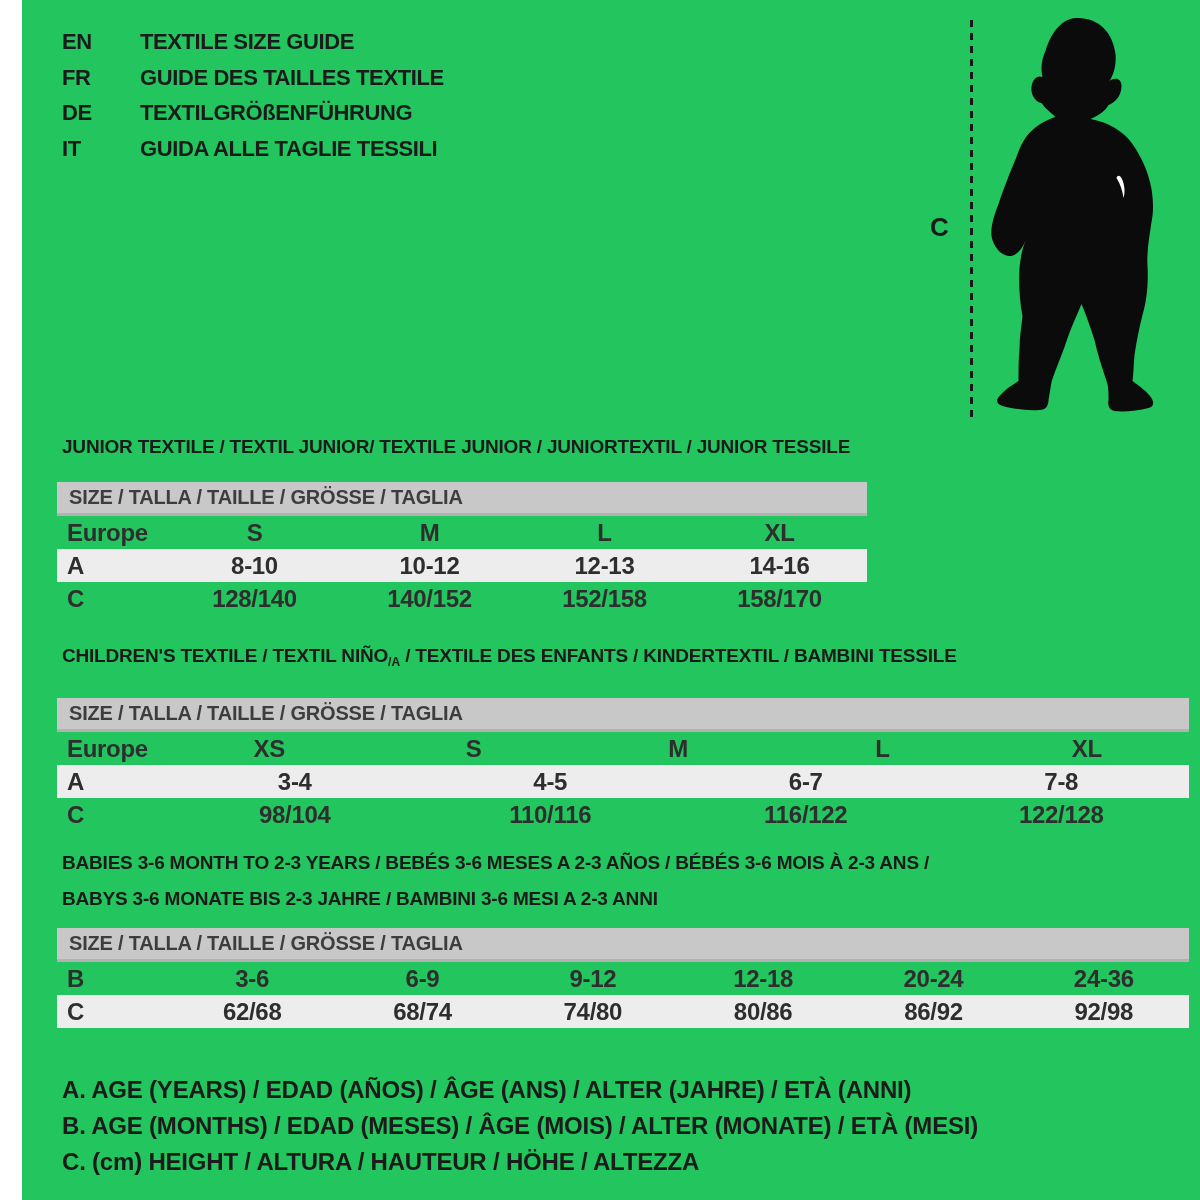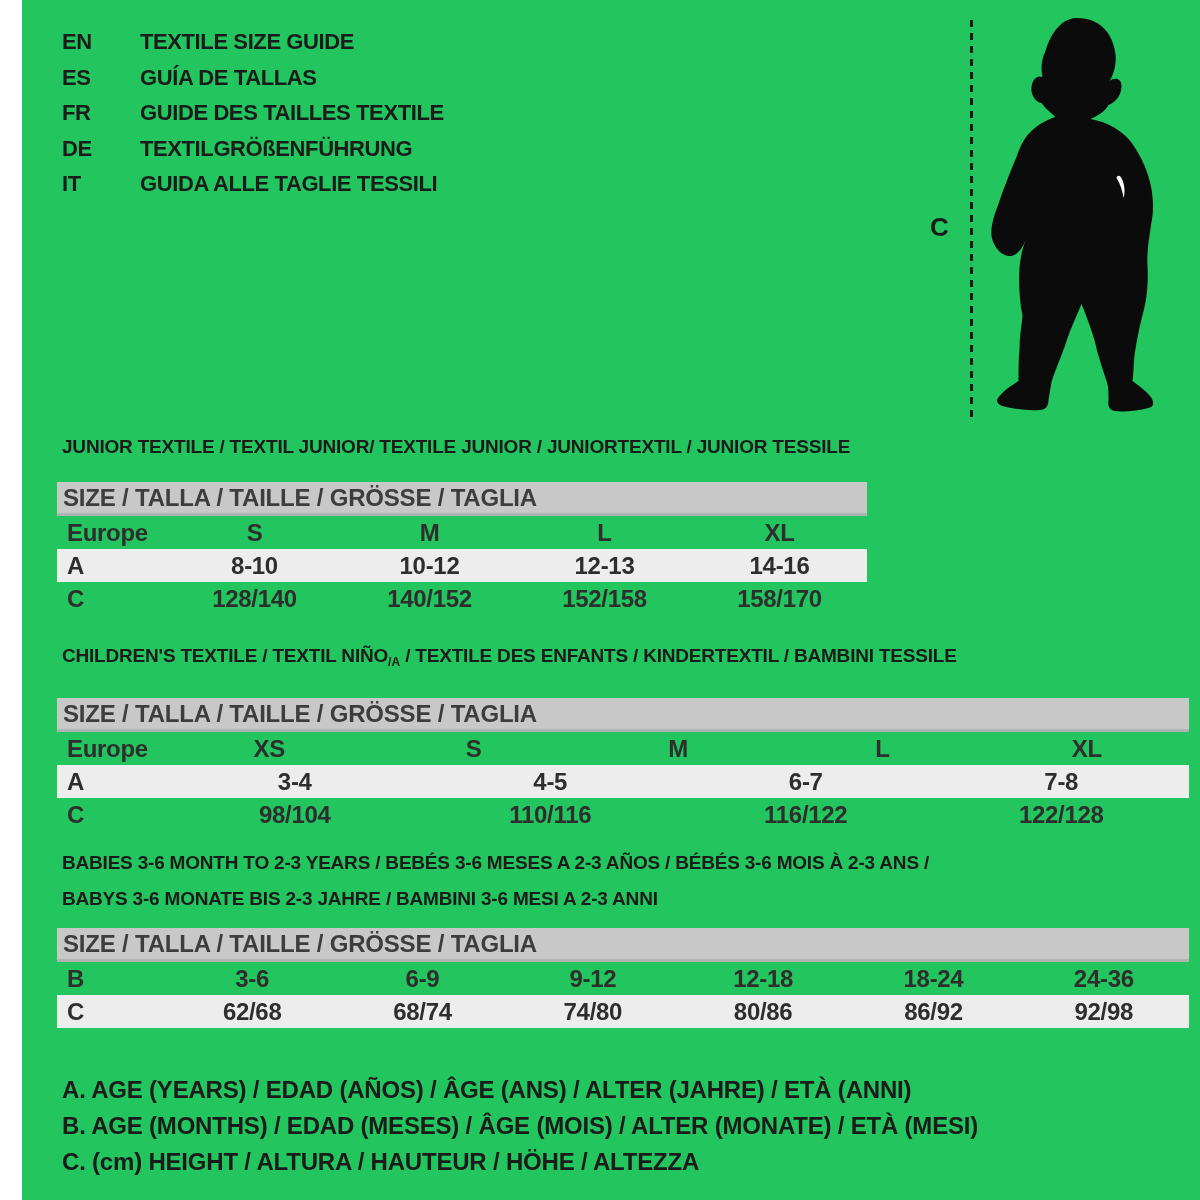--- a/index.html
+++ b/index.html
@@ -19,21 +19,21 @@
     background:repeating-linear-gradient(to bottom,#161616 0px,#161616 7px,transparent 7px,transparent 13px);
   }
   .c-label{position:absolute;left:8px;top:212px;font-size:26px;font-weight:700;}
   .silhouette{position:absolute;left:62px;top:14px;}
   
   .sect{position:absolute;left:35px;}
   .sect-title{font-size:19px;font-weight:700;letter-spacing:-0.2px;line-height:22px;margin-left:5px;white-space:nowrap;}
   .sect-title .sub{font-size:12px;vertical-align:-4px;letter-spacing:0;}
   .size-bar{
     background:#c8c8c8;border-bottom:3px solid #b2b2b2;height:31px;line-height:31px;
-    padding-left:6px;font-size:24px;font-weight:700;color:#3d3d3d;letter-spacing:-0.2px;
+    padding-left:12px;font-size:20px;font-weight:700;color:#3d3d3d;letter-spacing:-0.2px;
   }
   .t-row{display:flex;height:33px;line-height:33px;font-size:24px;font-weight:700;color:#2e2e2e;letter-spacing:-0.3px;}
   .t-row.shade{background:#ededed;}
   .lbl{width:100px;padding-left:10px;}
   .cell{flex:1;text-align:center;}
   .w-junior{width:810px;}
   .w-wide{width:1132px;}
   .gap-junior{margin-top:24px;}
   .gap-children{margin-top:25px;}
   .gap-babies{margin-top:11px;}
@@ -44,24 +44,20 @@
 </style>
 </head>
 <body>
 
 <div class="page">
 
   <div class="langs">
     <div class="lang-row">
       <span class="lang-code">EN</span>
       <span class="lang-title">TEXTILE SIZE GUIDE</span>
-    </div>
-    <div class="lang-row">
-      <span class="lang-code">ES</span>
-      <span class="lang-title">GUÍA DE TALLAS</span>
     </div>
     <div class="lang-row">
       <span class="lang-code">FR</span>
       <span class="lang-title">GUIDE DES TAILLES TEXTILE</span>
     </div>
     <div class="lang-row">
       <span class="lang-code">DE</span>
       <span class="lang-title">TEXTILGRÖßENFÜHRUNG</span>
     </div>
     <div class="lang-row">
@@ -188,21 +184,21 @@
       <div>BABYS 3-6 MONATE BIS 2-3 JAHRE / BAMBINI 3-6 MESI A 2-3 ANNI</div>
     </div>
     <div class="w-wide gap-babies">
       <div class="size-bar">SIZE / TALLA / TAILLE / GRÖSSE / TAGLIA</div>
       <div class="t-row">
         <span class="lbl">B</span>
         <span class="cell">3-6</span>
         <span class="cell">6-9</span>
         <span class="cell">9-12</span>
         <span class="cell">12-18</span>
-        <span class="cell">18-24</span>
+        <span class="cell">20-24</span>
         <span class="cell">24-36</span>
       </div>
       <div class="t-row shade">
         <span class="lbl">C</span>
         <span class="cell">62/68</span>
         <span class="cell">68/74</span>
         <span class="cell">74/80</span>
         <span class="cell">80/86</span>
         <span class="cell">86/92</span>
         <span class="cell">92/98</span>

